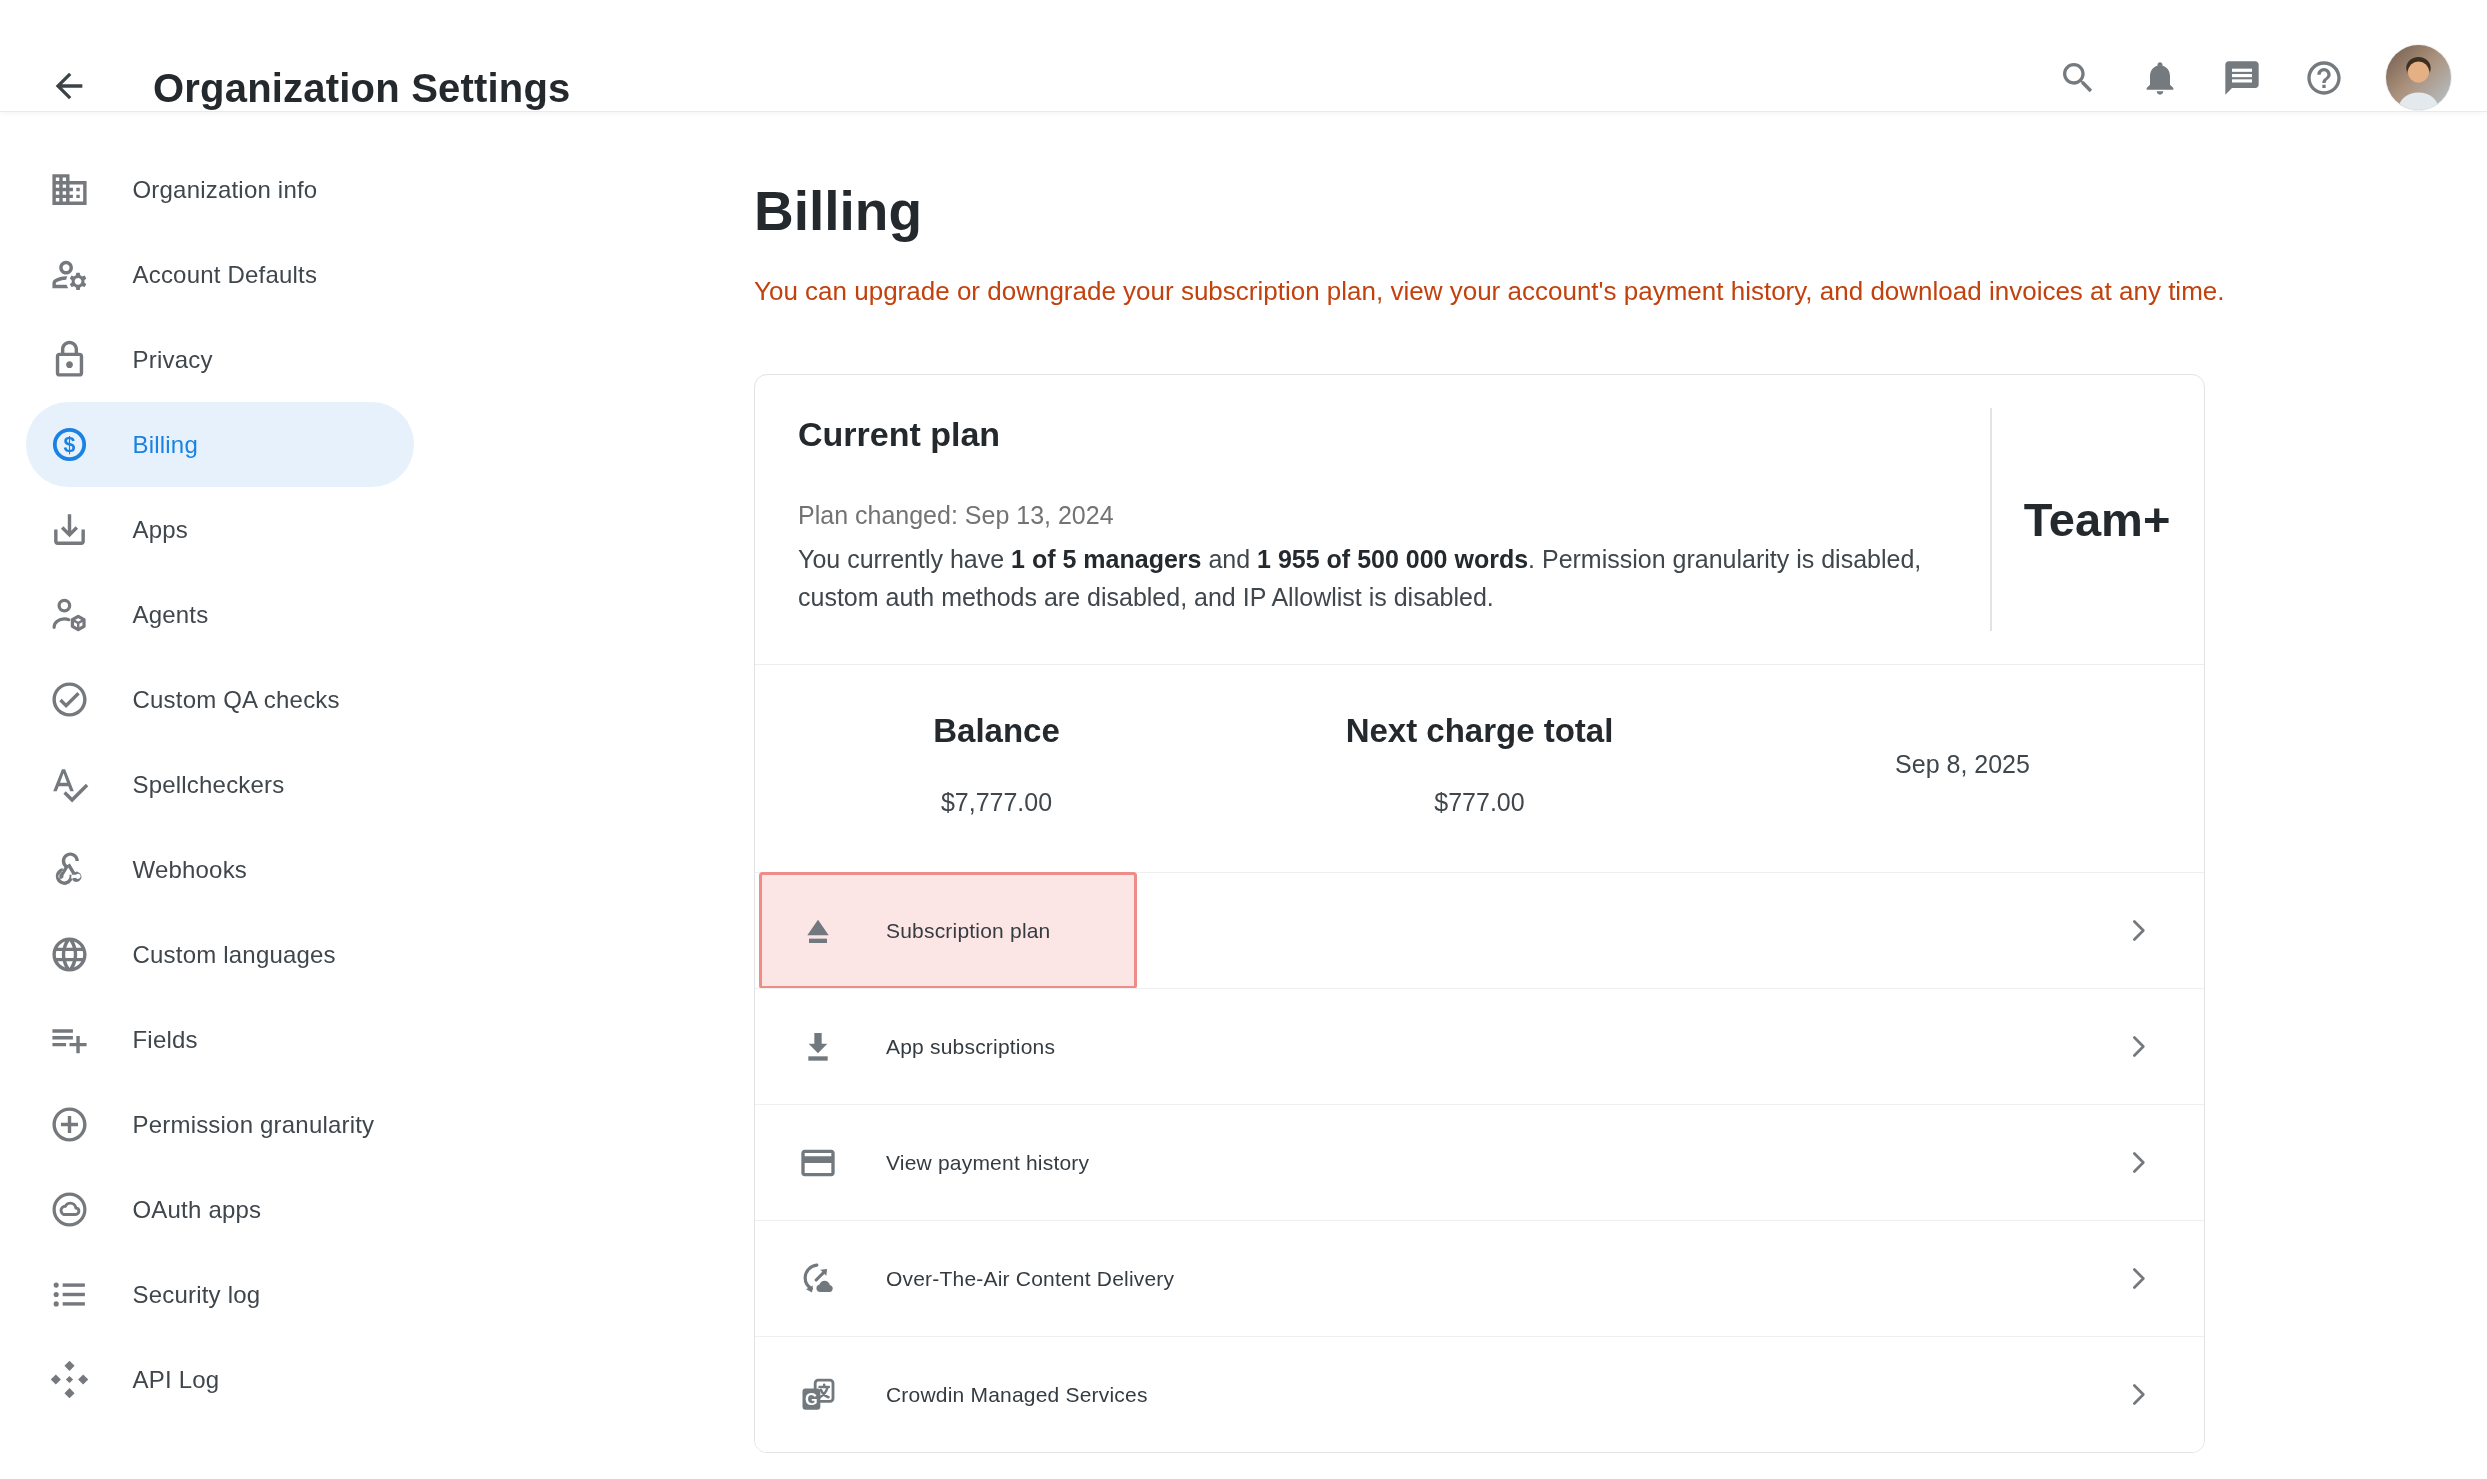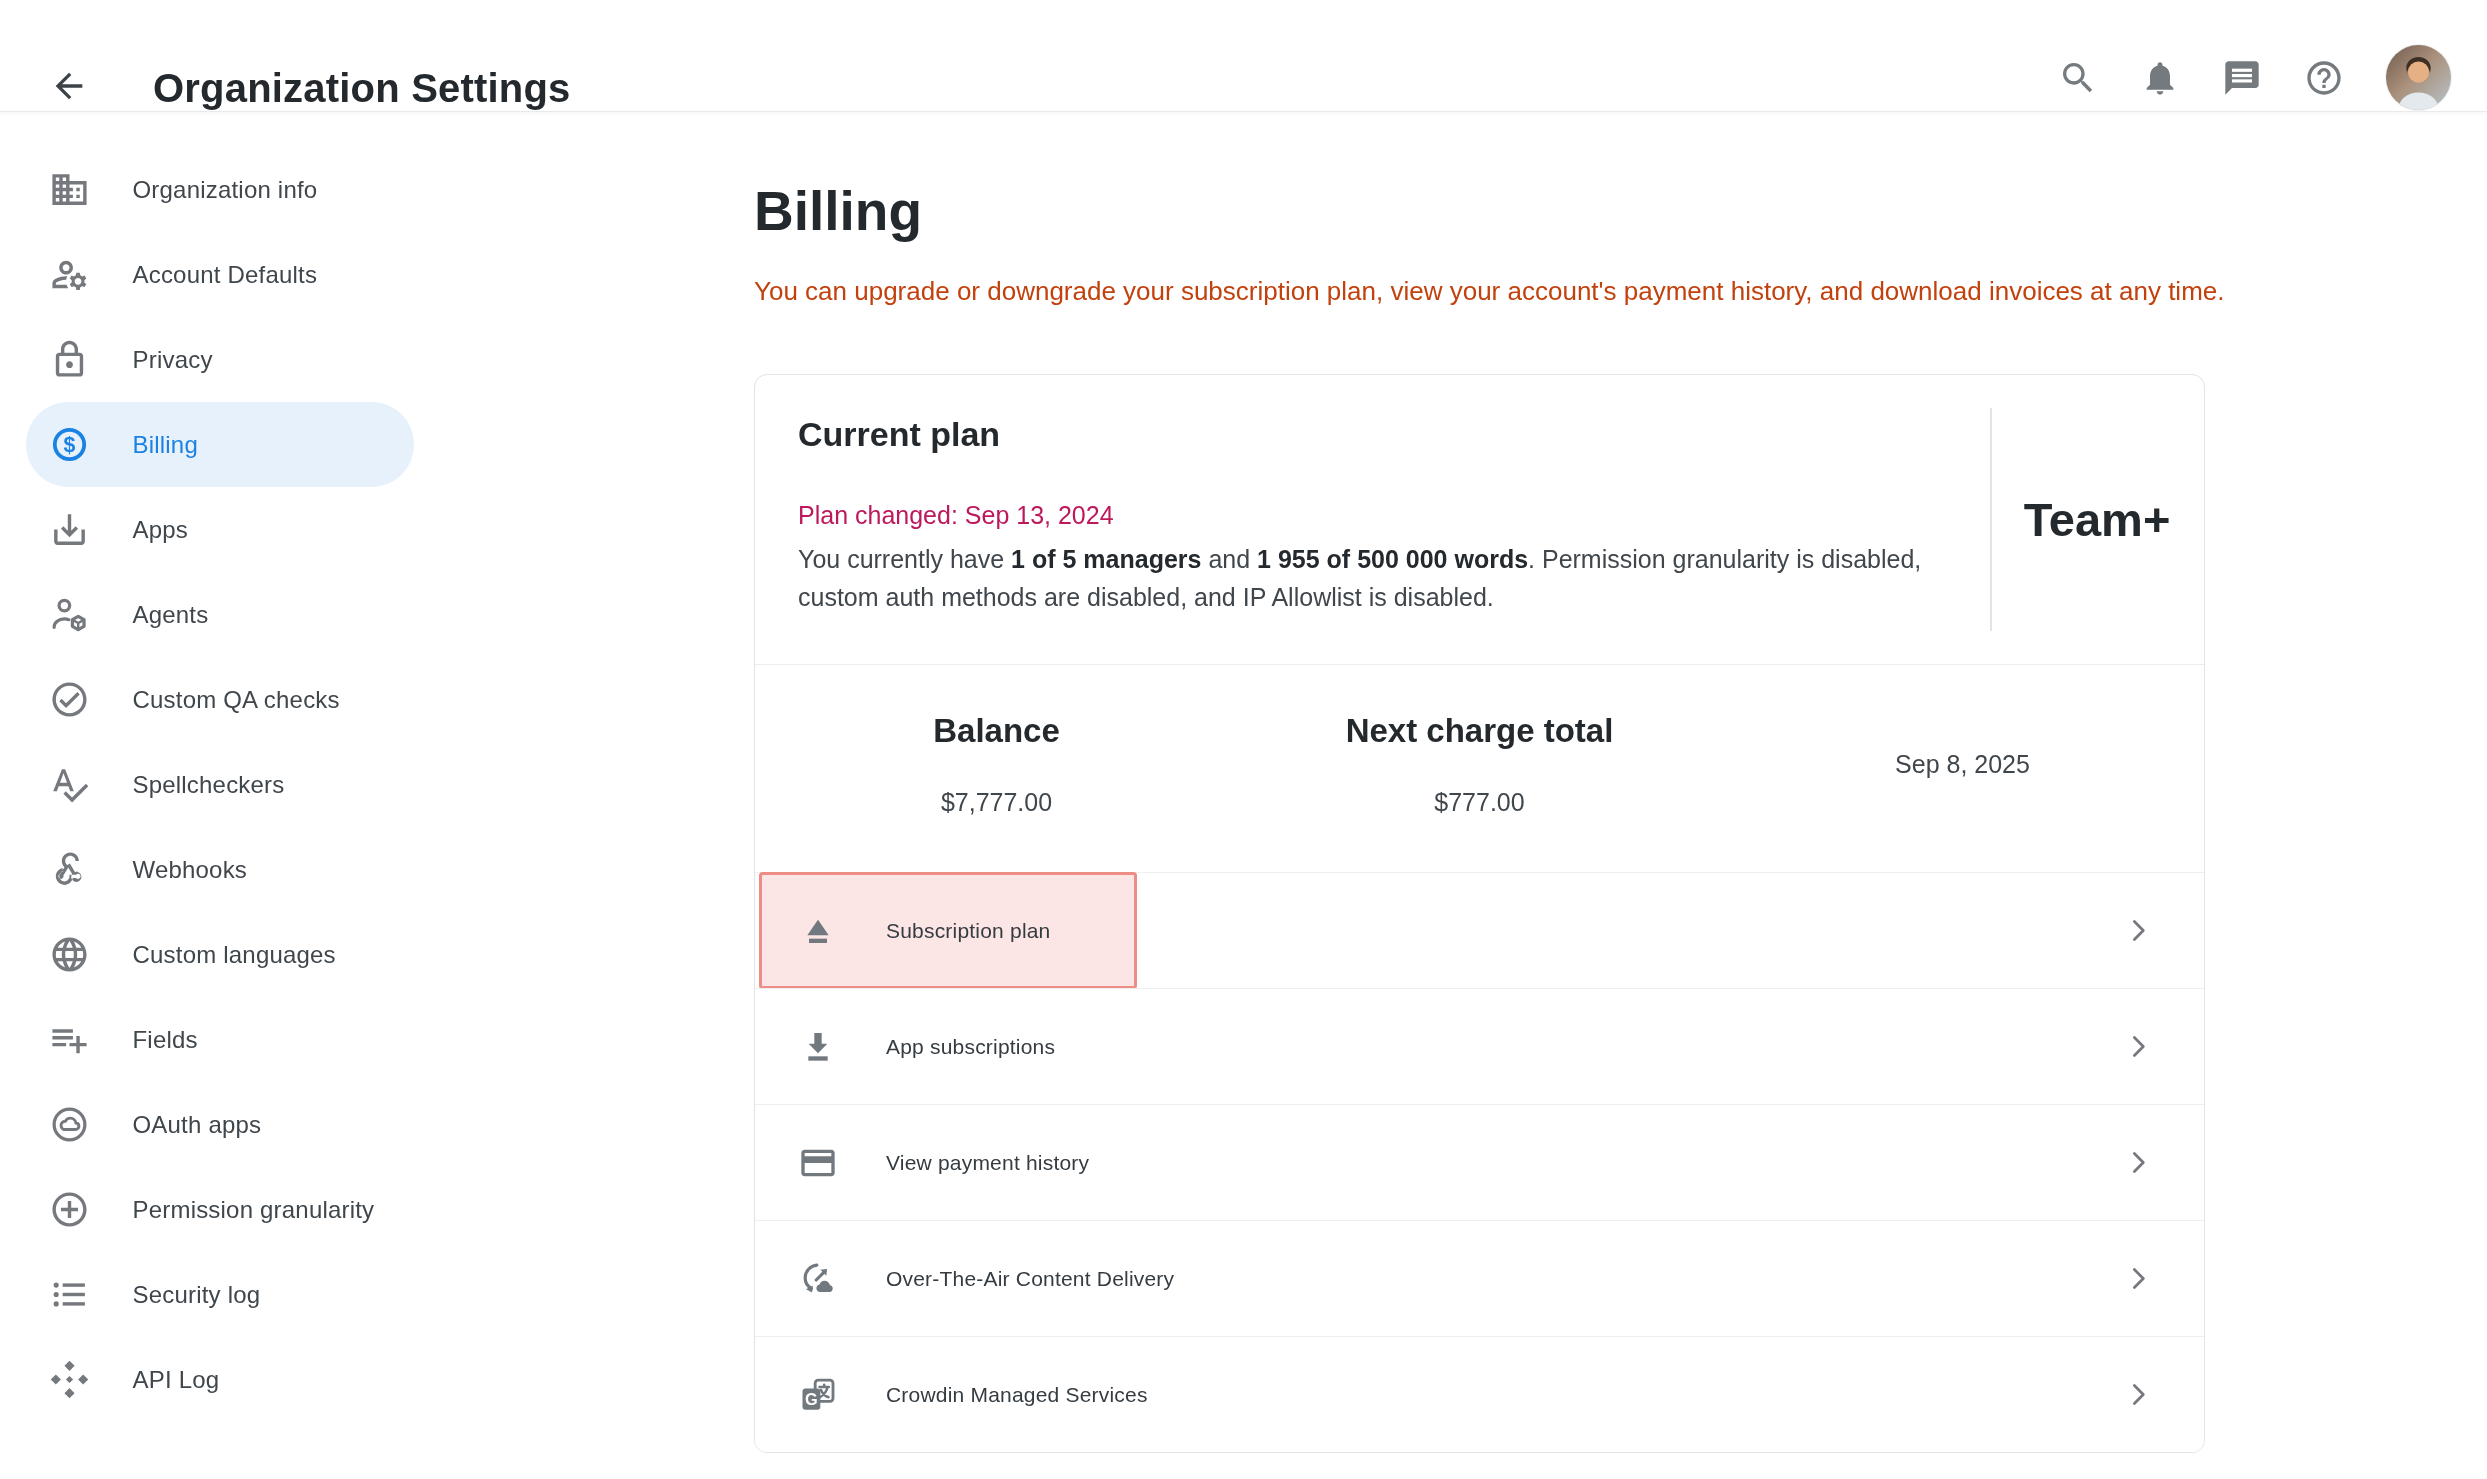--- a/index.html
+++ b/index.html
@@ -48,21 +48,21 @@
 
   
   .card {
     margin-top: 67px; width: 1451px;
     border: 1.7px solid #e2e3e5; border-radius: 13px;
     background: #fff; overflow: hidden;
   }
   .plan-section { display: grid; grid-template-columns: 1fr 214px; }
   .plan-left { padding: 40px 38px 48px 43px; }
   .plan-heading { font-size: 34px; font-weight: 700; color: #24292e; }
-  .plan-changed { margin-top: 47px; font-size: 25px; color: #be185d; }
+  .plan-changed { margin-top: 47px; font-size: 25px; color: #737373; }
   .plan-usage { margin-top: 10.4px; font-size: 25px; color: #3f464c; line-height: 38px; }
   .plan-usage b { color: #24292e; font-weight: 700; }
   .plan-right { position: relative; display: flex; align-items: center; justify-content: center; }
   .plan-right::before { content: ""; position: absolute; left: 0; top: 33px; bottom: 33px; width: 1.7px; background: #e2e3e5; }
   .plan-name { font-size: 47px; font-weight: 700; color: #24292e; }
 
   .stats-section {
     border-top: 1.7px solid #ededee;
     display: grid; grid-template-columns: repeat(3, 1fr);
     padding: 47px 0 55px 0; text-align: center;
@@ -231,33 +231,33 @@
         <span class="side-icon">
           <svg viewBox="0 0 24 24">
             <path fill="currentColor" d="M14 10H2v2h12v-2zm0-4H2v2h12V6zm4 8v-4h-2v4h-4v2h4v4h2v-4h4v-2h-4zM2 16h8v-2H2v2z"></path>
           </svg>
         </span>
         <span class="side-label">Fields</span>
       </div>
       <div class="side-item">
         <span class="side-icon">
           <svg viewBox="0 0 24 24">
+            <path fill="currentColor" d="M13 7h-2v4H7v2h4v4h2v-4h4v-2h-4V7zm-1-5C6.48 2 2 6.48 2 12s4.48 10 10 10 10-4.48 10-10S17.52 2 12 2zm0 18c-4.41 0-8-3.59-8-8s3.59-8 8-8 8 3.59 8 8-3.59 8-8 8z"></path>
+          </svg>
+        </span>
+        <span class="side-label">Permission granularity</span>
+      </div>
+      <div class="side-item">
+        <span class="side-icon">
+          <svg viewBox="0 0 24 24">
             <circle cx="12" cy="12" r="9" fill="none" stroke="currentColor" stroke-width="1.9"></circle>
             <path fill="none" stroke="currentColor" stroke-width="1.7" stroke-linejoin="round" d="M8.5 14.9h7.1c1.05 0 1.9-.85 1.9-1.9 0-1-.78-1.83-1.77-1.9-.2-1.6-1.57-2.85-3.23-2.85-1.3 0-2.43.77-2.95 1.88h-.15c-1.3 0-2.35 1.06-2.35 2.38s1.05 2.39 1.44 2.39z"></path>
           </svg>
         </span>
         <span class="side-label">OAuth apps</span>
-      </div>
-      <div class="side-item">
-        <span class="side-icon">
-          <svg viewBox="0 0 24 24">
-            <path fill="currentColor" d="M13 7h-2v4H7v2h4v4h2v-4h4v-2h-4V7zm-1-5C6.48 2 2 6.48 2 12s4.48 10 10 10 10-4.48 10-10S17.52 2 12 2zm0 18c-4.41 0-8-3.59-8-8s3.59-8 8-8 8 3.59 8 8-3.59 8-8 8z"></path>
-          </svg>
-        </span>
-        <span class="side-label">Permission granularity</span>
       </div>
       <div class="side-item">
         <span class="side-icon">
           <svg viewBox="0 0 24 24">
             <g fill="currentColor">
               <circle cx="4.2" cy="6.5" r="1.5"></circle>
               <circle cx="4.2" cy="12" r="1.5"></circle>
               <circle cx="4.2" cy="17.5" r="1.5"></circle>
               <rect x="8" y="5.5" width="13" height="2"></rect>
               <rect x="8" y="11" width="13" height="2"></rect>

